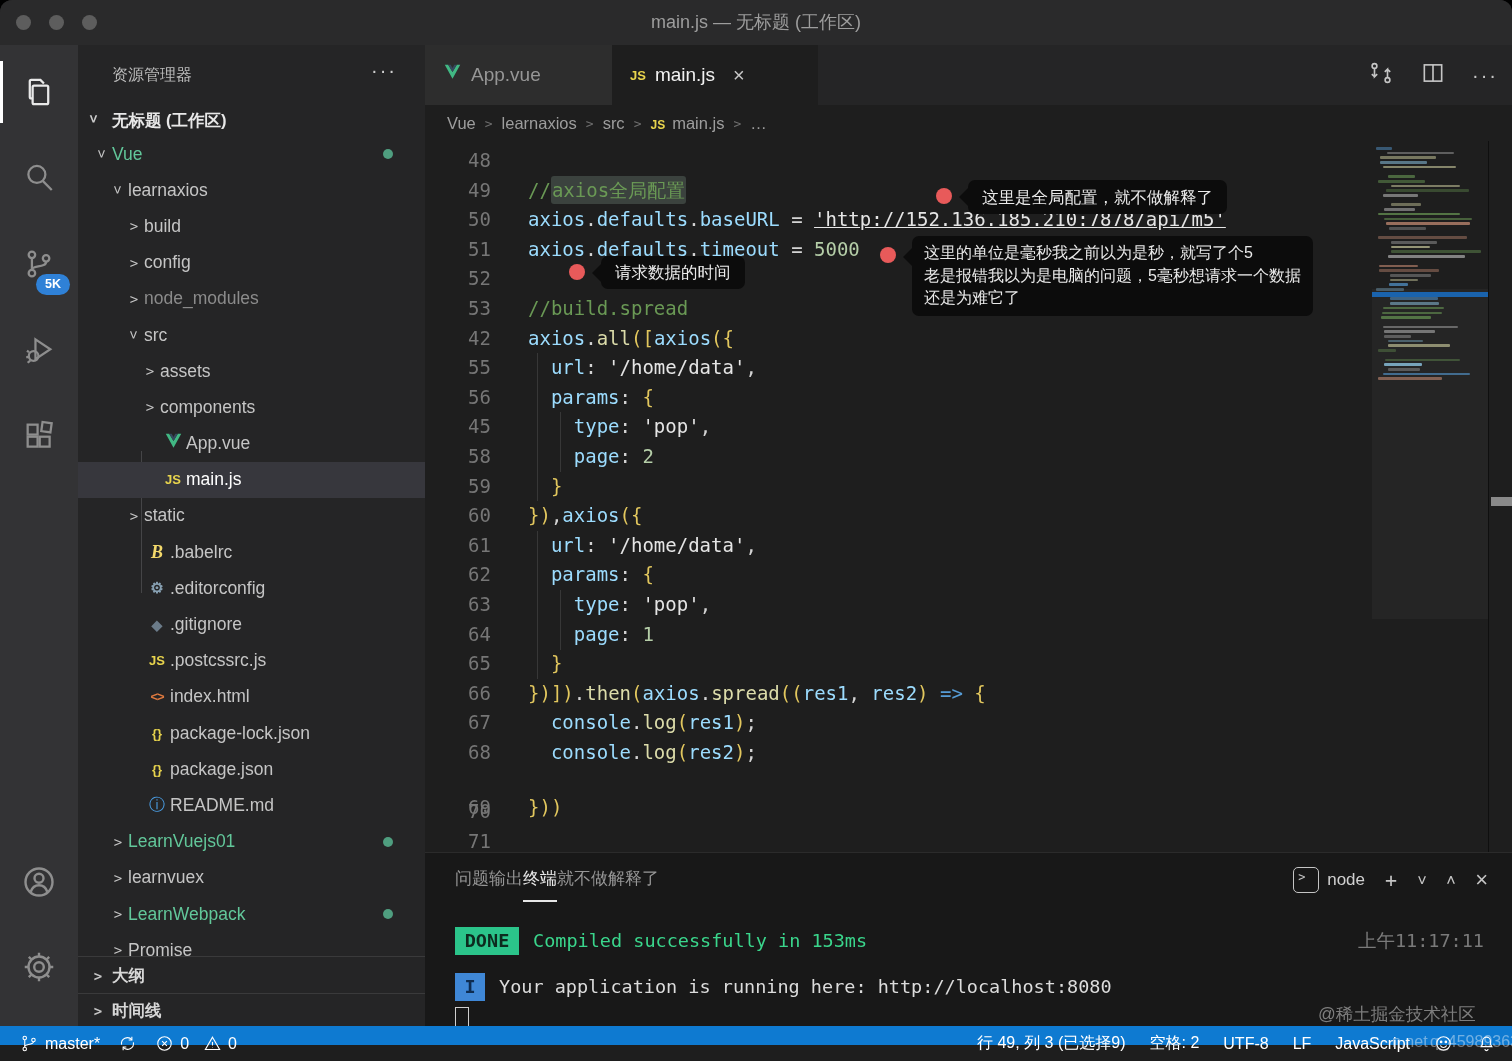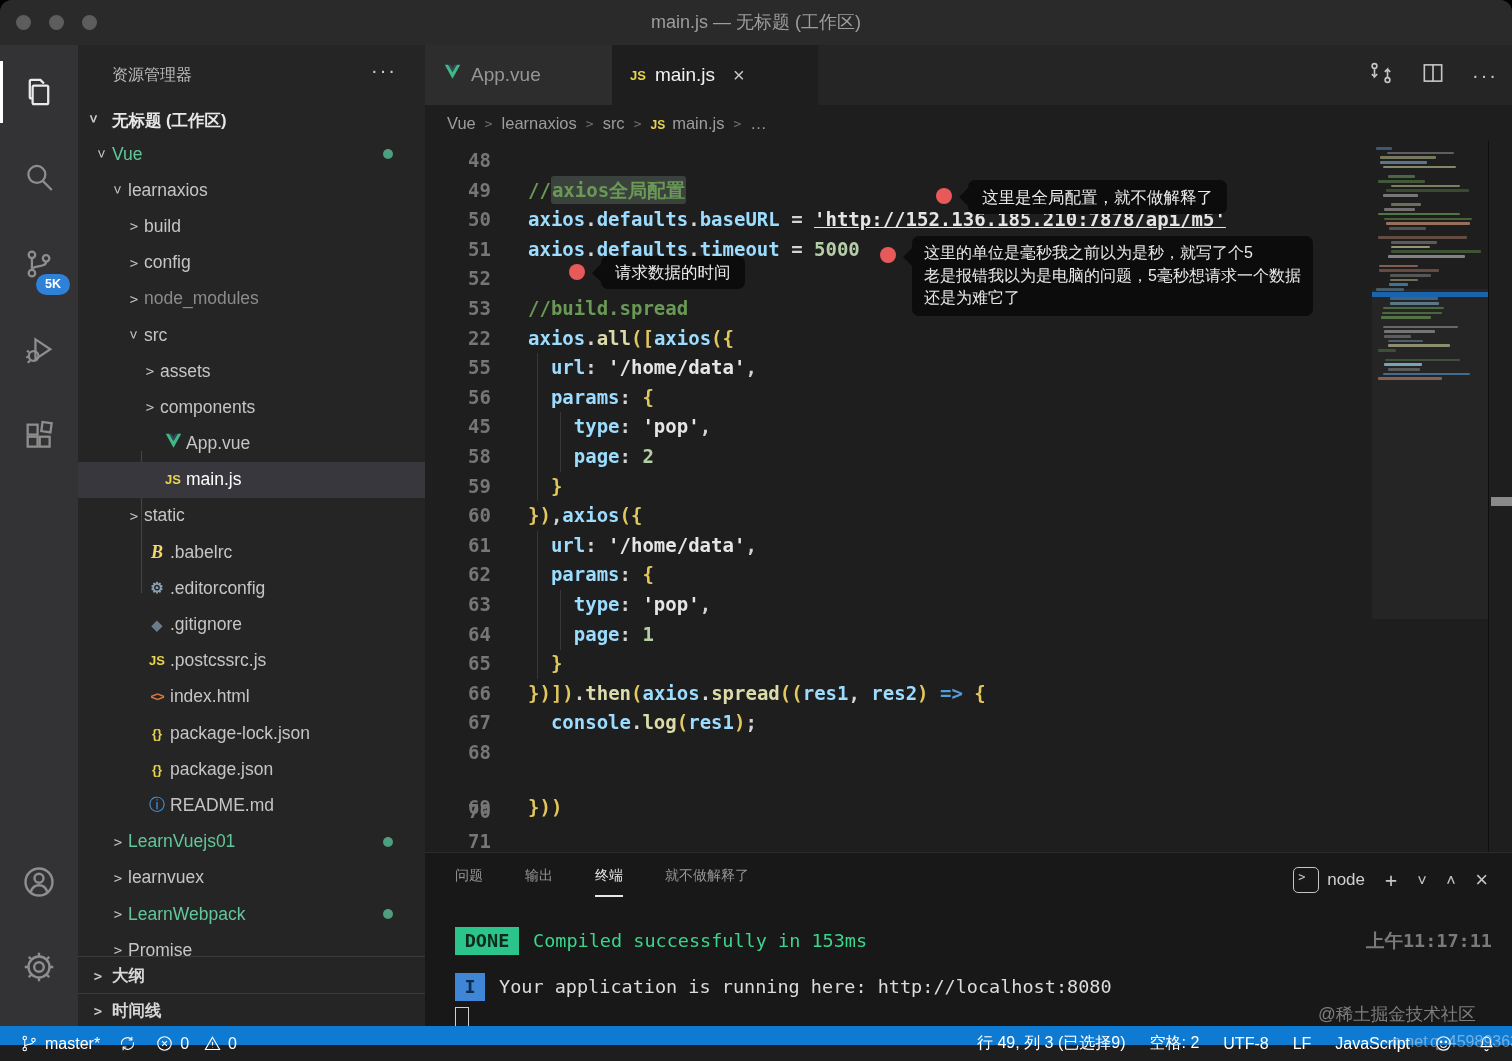--- a/index.html
+++ b/index.html
@@ -59,21 +59,21 @@
   .editor-actions svg{stroke:#c5c5c5;fill:none;stroke-width:1.5;}
   .editor-actions .more{color:#c5c5c5;font-size:20px;letter-spacing:2px;}
   .breadcrumb{position:absolute;left:425px;top:105px;width:1087px;height:36px;background:#1e1e1e;
     display:flex;align-items:center;padding-left:22px;box-sizing:border-box;color:#9d9d9d;font-size:16.5px;}
   .crumb{cursor:pointer;}
   .crumb-sep{margin:0 9px;color:#6e6e6e;font-family:"DejaVu Sans Mono",monospace;font-size:13px;}
   .crumb .js-badge{color:#e8d44d;font-size:12px;font-weight:bold;margin-right:7px;}
   
   .code{position:absolute;left:425px;top:141px;width:1087px;height:711px;background:#1e1e1e;overflow:hidden;
     font-family:"DejaVu Sans Mono",monospace;}
-  .cl{position:absolute;left:0;width:100%;height:29.6px;line-height:29.6px;font-size:19px;white-space:pre;font-weight:bold;}
+  .cl{position:absolute;left:0;width:100%;height:29.6px;line-height:29.6px;font-size:19px;white-space:pre;}
   .cl .ln{position:absolute;left:0;top:0;width:66px;text-align:right;color:#767676;}
   .cl .ct{position:absolute;left:103px;top:0;}
   .id{color:#9CDCFE}.fn{color:#DCDCAA}.str{color:#e5e5e5}.num{color:#B5CEA8}
   .cmt{color:#6A9955}.op{color:#d4d4d4}.br{color:#e2c75e}.kw{color:#569CD6}
   .link{text-decoration:underline;}
   .sel{background:rgba(120,142,130,.32);border-radius:3px;padding:3px 1px;}
   .guide{position:absolute;width:1px;background:#373737;}
   
   .minimap{position:absolute;left:947px;top:0;width:116px;height:560px;overflow:hidden;cursor:pointer;}
   .mm-line{position:absolute;height:2.7px;border-radius:1px;}
@@ -87,37 +87,37 @@
     font-family:"Liberation Sans",sans-serif;}
   .balloon:before{content:"";position:absolute;left:-9px;border:9px solid transparent;border-right-color:#0c0c0c;border-left:0;}
   .b1{left:543px;top:39px;height:34px;line-height:34px;padding:0 14px;font-size:16.5px;white-space:nowrap;}
   .b1:before{top:8px;}
   .b2{left:176px;top:115px;height:33px;line-height:33px;padding:0 14px;font-size:16.5px;white-space:nowrap;}
   .b2:before{top:8px;}
   .b3{left:487px;top:95px;padding:6px 12px;font-size:16px;line-height:22.5px;white-space:nowrap;}
   .b3:before{top:12px;}
   
   .panel{position:absolute;left:425px;top:852px;width:1087px;height:174px;background:#181818;border-top:1px solid #2b2b2b;box-sizing:border-box;}
-  .ptabs{position:absolute;left:30px;top:14px;display:flex;gap:42px;font-size:14px;color:#969696;}
+  .ptabs{position:absolute;left:30px;top:14px;display:flex;font-size:17px;color:#969696;}
   .ptab{position:relative;padding-bottom:12px;cursor:pointer;}
   .ptab.active{color:#e7e7e7;}
   .ptab.active:after{content:"";position:absolute;left:0;right:0;bottom:0;height:2px;background:#e7e7e7;}
   .pcontrols{position:absolute;right:24px;top:14px;display:flex;align-items:center;gap:20px;color:#c5c5c5;}
   .term-ico{width:24px;height:24px;border:1.6px solid #c5c5c5;border-radius:5px;position:relative;}
   .term-ico span{position:absolute;left:4px;top:2px;font-size:12px;font-family:"DejaVu Sans Mono",monospace;}
   .pnode{font-size:17px;color:#d0d0d0;margin-left:-12px;}
   .pbtn{font-size:20px;cursor:pointer;font-family:"DejaVu Sans Mono",monospace;}
   .pchev{display:inline-block;transform:rotate(90deg);font-size:15px;cursor:pointer;font-family:"DejaVu Sans Mono",monospace;}
   .pchev.up{transform:rotate(-90deg);}
   .pclose{font-size:22px;cursor:pointer;}
   .term{position:absolute;left:0;top:60px;width:100%;height:114px;font-family:"DejaVu Sans Mono",monospace;font-size:18.5px;}
   .done-badge{position:absolute;left:30px;top:14px;width:64px;height:28px;background:#2bc48a;color:#0d2a1e;
     font-weight:bold;text-align:center;line-height:28px;}
   .done-msg{position:absolute;left:108px;top:14px;line-height:28px;color:#3ad68c;}
-  .term-time{position:absolute;right:20px;top:14px;line-height:28px;color:#7a7a7a;font-weight:bold;}
+  .term-time{position:absolute;right:28px;top:14px;line-height:28px;color:#7a7a7a;}
   .info-badge{position:absolute;left:30px;top:60px;width:30px;height:28px;background:#3f87d6;color:#0e2c50;
     font-weight:bold;text-align:center;line-height:28px;}
   .run-msg{position:absolute;left:74px;top:60px;line-height:28px;color:#dcdcdc;}
   .term-cursor{position:absolute;left:30px;top:94px;width:12px;height:21px;border:1.6px solid #cfcfcf;}
   
   .statusbar{position:absolute;left:0;top:1026px;width:1512px;height:19px;background:#0e7ad1;color:#fff;font-size:16px;}
   .sb-left{position:absolute;left:20px;top:0;height:35px;display:flex;align-items:center;gap:18px;}
   .sb-right{position:absolute;right:16px;top:0;height:35px;display:flex;align-items:center;gap:24px;}
   .sb-item{display:flex;align-items:center;gap:6px;cursor:pointer;}
   .sb-item svg{stroke:#fff;fill:none;stroke-width:1.4;}
@@ -430,35 +430,35 @@
         <div>还是为难它了</div>
       </div>
     <span class="adot" style="left:144px;top:123px"></span>
     <div class="balloon b2">请求数据的时间</div>
   <div class="cl" style="top: 5px;"><span class="ln">48</span><span class="ct"></span></div>
       <div class="cl" style="top: 34.6px;"><span class="ln">49</span><span class="ct"><span class="cmt">//</span><span class="cmt sel">axios全局配置</span></span></div>
       <div class="cl" style="top: 64.2px;"><span class="ln">50</span><span class="ct"><span class="id">axios</span><span class="op">.</span><span class="id">defaults</span><span class="op">.</span><span class="id">baseURL</span><span class="op"> = </span><span class="str link">'http://152.136.185.210:7878/api/m5'</span></span></div>
       <div class="cl" style="top: 93.8px;"><span class="ln">51</span><span class="ct"><span class="id">axios</span><span class="op">.</span><span class="id">defaults</span><span class="op">.</span><span class="id">timeout</span><span class="op"> = </span><span class="num">5000</span></span></div>
       <div class="cl" style="top: 123.4px;"><span class="ln">52</span><span class="ct"></span></div>
       <div class="cl" style="top: 153px;"><span class="ln">53</span><span class="ct"><span class="cmt">//build.spread</span></span></div>
-      <div class="cl" style="top: 182.6px;"><span class="ln">22</span><span class="ct"><span class="id">axios</span><span class="op">.</span><span class="fn">all</span><span class="br">(</span><span class="br">[</span><span class="id">axios</span><span class="br">(</span><span class="br">{</span></span></div>
+      <div class="cl" style="top: 182.6px;"><span class="ln">42</span><span class="ct"><span class="id">axios</span><span class="op">.</span><span class="fn">all</span><span class="br">(</span><span class="br">[</span><span class="id">axios</span><span class="br">(</span><span class="br">{</span></span></div>
       <div class="cl" style="top: 212.2px;"><span class="ln">55</span><span class="ct"><span class="op">  </span><span class="id">url</span><span class="op">: </span><span class="str">'/home/data'</span><span class="op">,</span></span></div>
       <div class="cl" style="top: 241.8px;"><span class="ln">56</span><span class="ct"><span class="op">  </span><span class="id">params</span><span class="op">: </span><span class="br">{</span></span></div>
       <div class="cl" style="top: 271.4px;"><span class="ln">45</span><span class="ct"><span class="op">    </span><span class="id">type</span><span class="op">: </span><span class="str">'pop'</span><span class="op">,</span></span></div>
       <div class="cl" style="top: 301px;"><span class="ln">58</span><span class="ct"><span class="op">    </span><span class="id">page</span><span class="op">: </span><span class="num">2</span></span></div>
       <div class="cl" style="top: 330.6px;"><span class="ln">59</span><span class="ct"><span class="op">  </span><span class="br">}</span></span></div>
       <div class="cl" style="top: 360.2px;"><span class="ln">60</span><span class="ct"><span class="br">}</span><span class="br">)</span><span class="op">,</span><span class="id">axios</span><span class="br">(</span><span class="br">{</span></span></div>
       <div class="cl" style="top: 389.8px;"><span class="ln">61</span><span class="ct"><span class="op">  </span><span class="id">url</span><span class="op">: </span><span class="str">'/home/data'</span><span class="op">,</span></span></div>
       <div class="cl" style="top: 419.4px;"><span class="ln">62</span><span class="ct"><span class="op">  </span><span class="id">params</span><span class="op">: </span><span class="br">{</span></span></div>
       <div class="cl" style="top: 449px;"><span class="ln">63</span><span class="ct"><span class="op">    </span><span class="id">type</span><span class="op">: </span><span class="str">'pop'</span><span class="op">,</span></span></div>
       <div class="cl" style="top: 478.6px;"><span class="ln">64</span><span class="ct"><span class="op">    </span><span class="id">page</span><span class="op">: </span><span class="num">1</span></span></div>
       <div class="cl" style="top: 508.2px;"><span class="ln">65</span><span class="ct"><span class="op">  </span><span class="br">}</span></span></div>
       <div class="cl" style="top: 537.8px;"><span class="ln">66</span><span class="ct"><span class="br">}</span><span class="br">)</span><span class="br">]</span><span class="br">)</span><span class="op">.</span><span class="fn">then</span><span class="br">(</span><span class="id">axios</span><span class="op">.</span><span class="fn">spread</span><span class="br">(</span><span class="br">(</span><span class="id">res1</span><span class="op">, </span><span class="id">res2</span><span class="br">)</span><span class="op"> </span><span class="kw">=&gt;</span><span class="op"> </span><span class="br">{</span></span></div>
       <div class="cl" style="top: 567.4px;"><span class="ln">67</span><span class="ct"><span class="op">  </span><span class="id">console</span><span class="op">.</span><span class="fn">log</span><span class="br">(</span><span class="id">res1</span><span class="br">)</span><span class="op">;</span></span></div>
-      <div class="cl" style="top: 597px;"><span class="ln">68</span></div>
+      <div class="cl" style="top: 597px;"><span class="ln">68</span><span class="ct"><span class="op">  </span><span class="id">console</span><span class="op">.</span><span class="fn">log</span><span class="br">(</span><span class="id">res2</span><span class="br">)</span><span class="op">;</span></span></div>
       <div class="cl" style="top: 652px;"><span class="ln">69</span><span class="ct"><span class="br">}</span><span class="br">)</span><span class="br">)</span></span></div>
       <div class="cl" style="top: 656.2px;"><span class="ln">70</span><span class="ct"></span></div>
       <div class="cl" style="top: 685.8px;"><span class="ln">71</span><span class="ct"></span></div>
     </div>
 
   <div class="panel">
     <div class="ptabs" id="ptabs">
         <span class="ptab">问题</span>
         <span class="ptab">输出</span>
         <span class="ptab active">终端</span>

